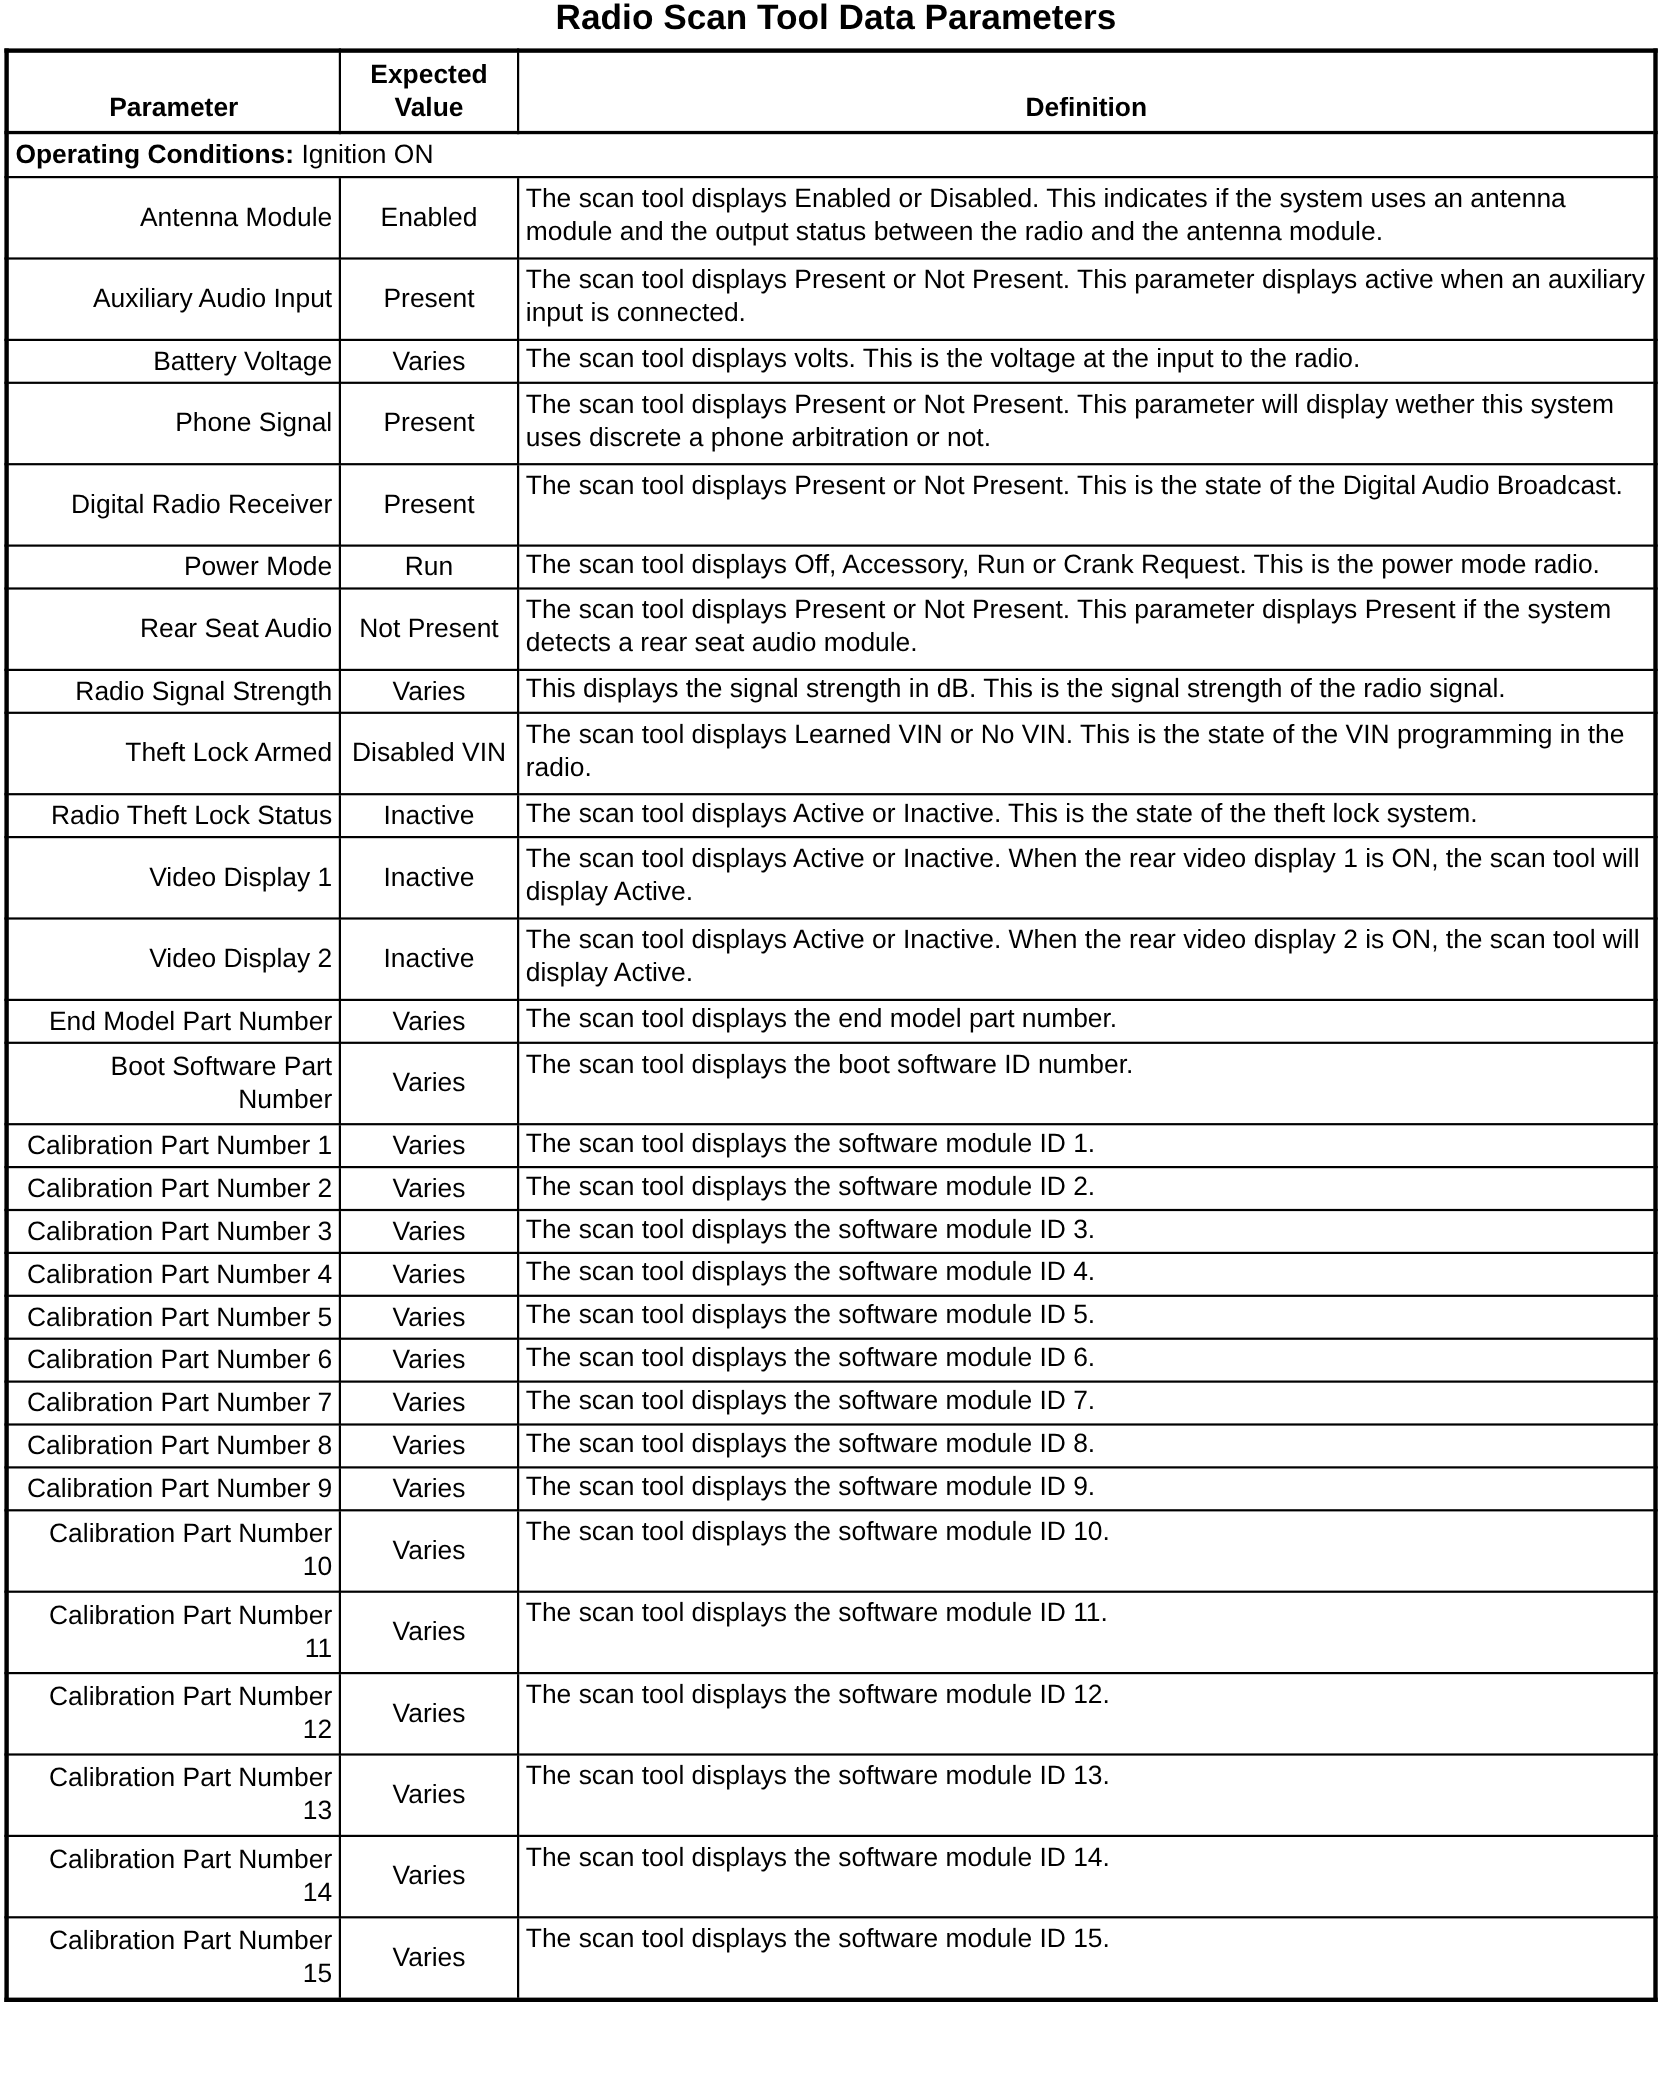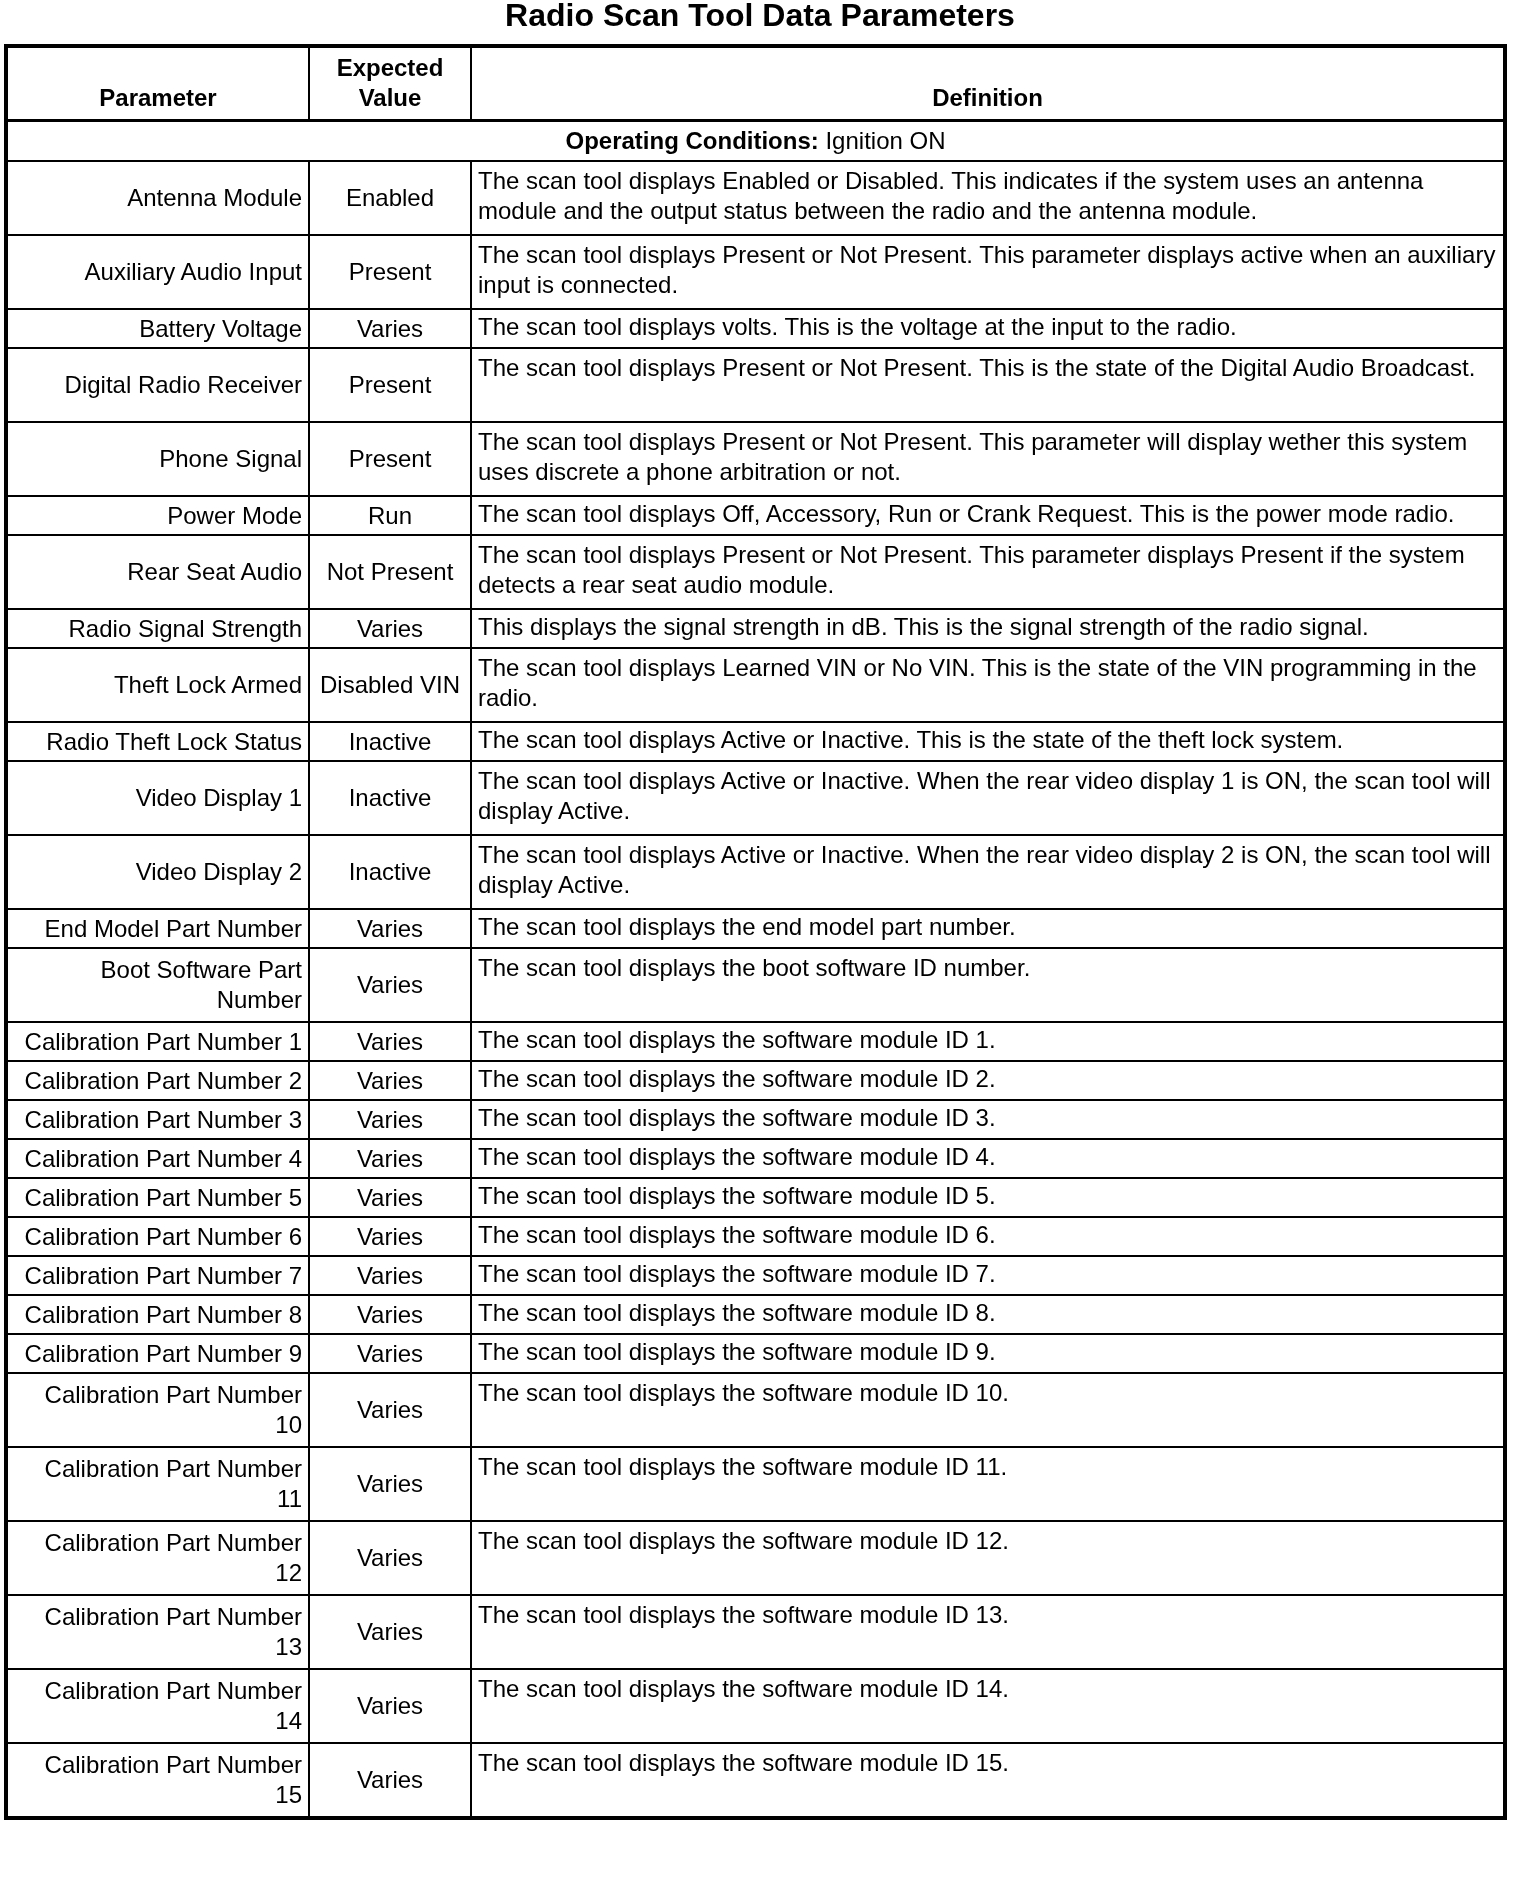--- a/index.html
+++ b/index.html
@@ -14,21 +14,21 @@
   table.params col.c3 { width: auto; }
   th, td { border: 2px solid #000; font-size: 24px; line-height: 30px; padding: 4px 6px 5px 6px;
            vertical-align: middle; }
   th { font-weight: bold; vertical-align: bottom; height: 61px; padding-bottom: 6px; }
   thead tr { border-bottom: 3px solid #000; }
   td.val { text-align: center; padding-left: 2px; padding-right: 2px; }
   td.def { vertical-align: top; padding-left: 6px; }
   td.param { padding-left: 5px; text-align: right; }
   tr.single td { height: 33px; padding-top: 2px; padding-bottom: 2px; }
   tr.double td { height: 63px; }
-  td.cond { padding-top: 2px; padding-bottom: 2px; height: 34px; text-align: center; }
+  td.cond { padding-top: 2px; padding-bottom: 2px; height: 34px; }
   .cond-label { font-weight: bold; }
 </style>
 </head>
 <body>
 
 <div class="title">Radio Scan Tool Data Parameters</div>
 
 <table class="params">
   <colgroup>
     <col class="c1">
@@ -55,28 +55,28 @@
         <td class="param">Auxiliary Audio Input</td>
         <td class="val">Present</td>
         <td class="def">The scan tool displays Present or Not Present. This parameter displays active when an auxiliary input is connected.</td>
       </tr>
       <tr class="single">
         <td class="param">Battery Voltage</td>
         <td class="val">Varies</td>
         <td class="def">The scan tool displays volts. This is the voltage at the input to the radio.</td>
       </tr>
       <tr class="double">
+        <td class="param">Phone Signal</td>
+        <td class="val">Present</td>
+        <td class="def">The scan tool displays Present or Not Present. This parameter will display wether this system uses discrete a phone arbitration or not.</td>
+      </tr>
+      <tr class="double">
         <td class="param">Digital Radio Receiver</td>
         <td class="val">Present</td>
         <td class="def">The scan tool displays Present or Not Present. This is the state of the Digital Audio Broadcast.</td>
-      </tr>
-      <tr class="double">
-        <td class="param">Phone Signal</td>
-        <td class="val">Present</td>
-        <td class="def">The scan tool displays Present or Not Present. This parameter will display wether this system uses discrete a phone arbitration or not.</td>
       </tr>
       <tr class="single">
         <td class="param">Power Mode</td>
         <td class="val">Run</td>
         <td class="def">The scan tool displays Off, Accessory, Run or Crank Request. This is the power mode radio.</td>
       </tr>
       <tr class="double">
         <td class="param">Rear Seat Audio</td>
         <td class="val">Not Present</td>
         <td class="def">The scan tool displays Present or Not Present. This parameter displays Present if the system detects a rear seat audio module.</td>

